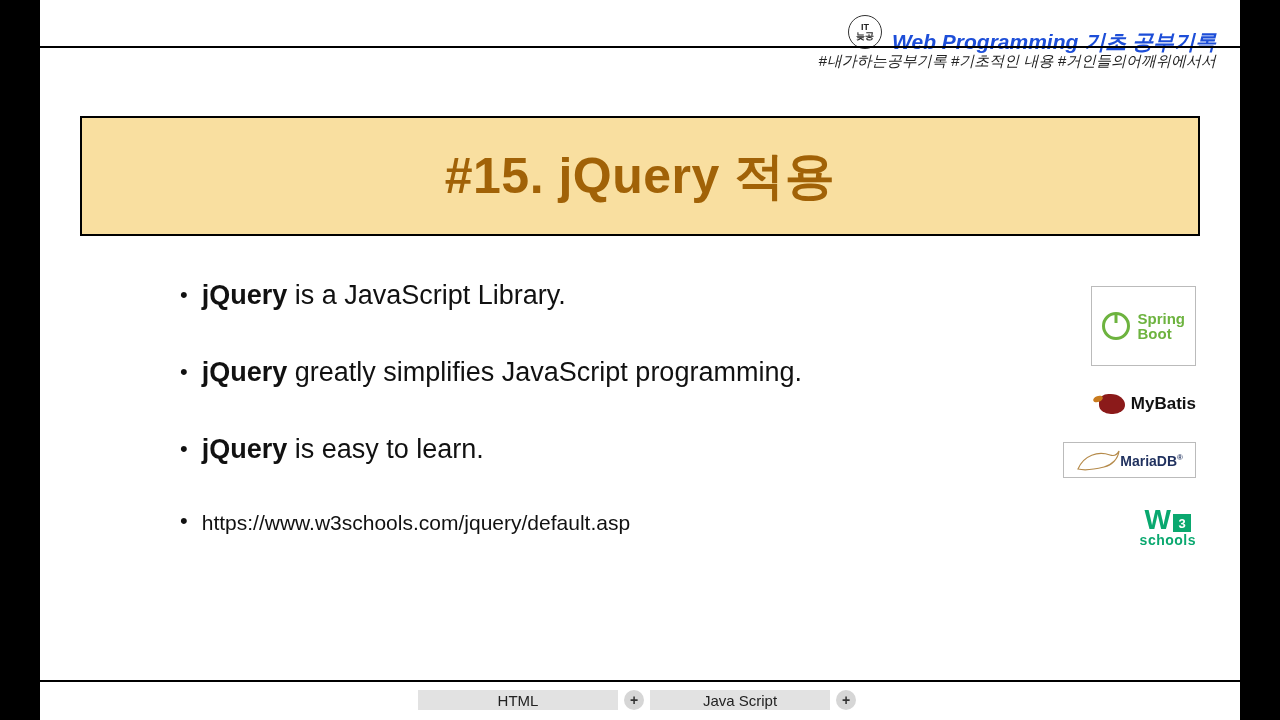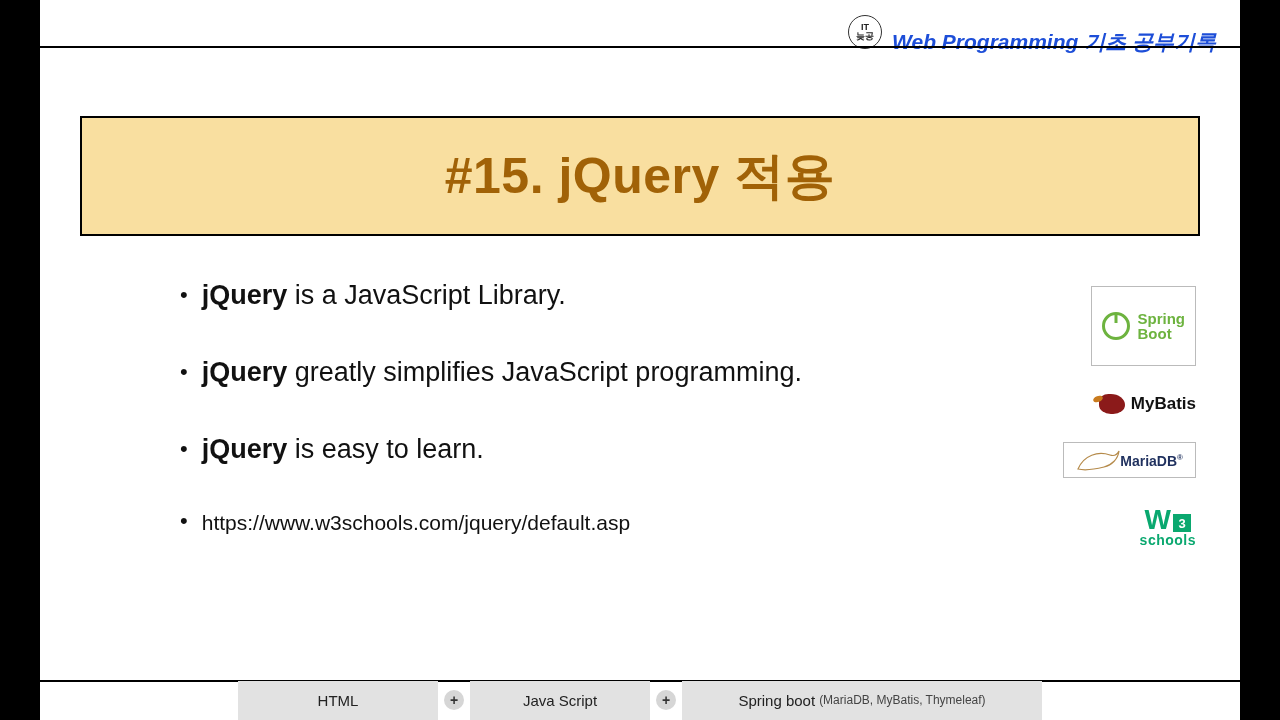--- a/index.html
+++ b/index.html
@@ -102,21 +102,21 @@
   .w3-sub { font-size: 14px; color: #0aa86f; font-weight: 700; letter-spacing: 0.5px; margin-top: -2px; }
 
   
   .hr-bottom { position: absolute; bottom: 38px; left: 0; right: 0; border-top: 2px solid #000; }
   .nav-row {
     position: absolute; bottom: 6px; left: 0; right: 0; height: 28px;
     display: flex; align-items: center; justify-content: center; gap: 0;
     padding: 0 20px;
   }
   .nav-pill {
-    background: #e2e2e2; height: 39px; display: flex; align-items: center; justify-content: center;
+    background: #e2e2e2; height: 20px; display: flex; align-items: center; justify-content: center;
     font-size: 15px; color: #222; padding: 0 10px;
   }
   .nav-pill.w1 { width: 200px; }
   .nav-pill.w2 { width: 180px; }
   .nav-pill.w3 { width: 360px; }
   .nav-pill .sub { font-size: 12px; margin-left: 4px; color: #444; }
   .plus-circ {
     width: 20px; height: 20px; border-radius: 50%; background: #d6d6d6;
     display: flex; align-items: center; justify-content: center;
     font-size: 14px; font-weight: 800; color: #333; margin: 0 6px;
@@ -133,20 +133,21 @@
     <div class="brand-circle">
       <span>IT</span>
       <span class="l2">늦공</span>
     </div>
     <div class="brand-text">
       <span>Web Programming</span><span> 기초 공부기록</span>
     </div>
   </div>
   <div class="hr-top"></div>
 
+  <div class="hashtags">#내가하는공부기록  #기초적인 내용 #거인들의어깨위에서서</div>
 
 
   <div class="title-box">
     <h1>#15. jQuery 적용</h1>
   </div>
 
   <div class="bullets">
     <div class="bullet-row">
       <span class="dot">•</span>
       <span><span class="bold">jQuery</span><span> is a JavaScript Library.</span></span>
@@ -197,21 +198,17 @@
   <div class="hr-bottom"></div>
   <div class="nav-row">
     <div class="nav-pill w1">
         <span>HTML</span>
       </div>
     <div class="plus-circ">+</div>
     <div class="nav-pill w2">
         <span>Java Script</span>
       </div>
     <div class="plus-circ">+</div>
-    <div class="nav-pill w3">
-      <span>Spring boot</span>
-      <span class="sub">(MariaDB, MyBatis, Thymeleaf)</span>
-    </div>
   </div>
 
 </div>
 
 <div class="side-bar"></div>
 
 </body></html>

